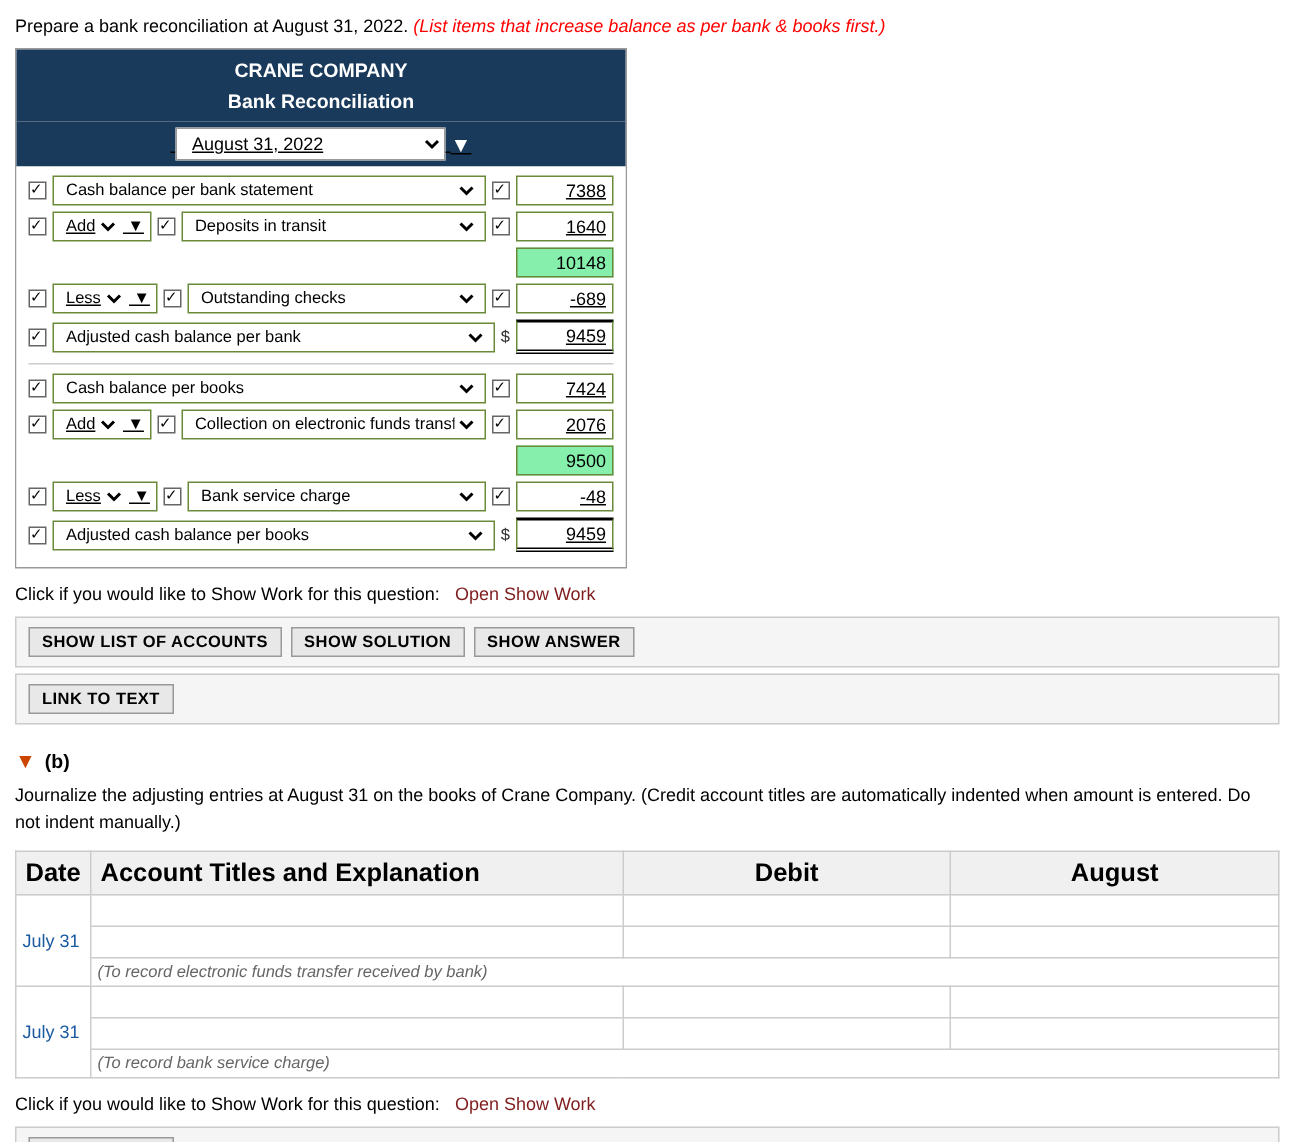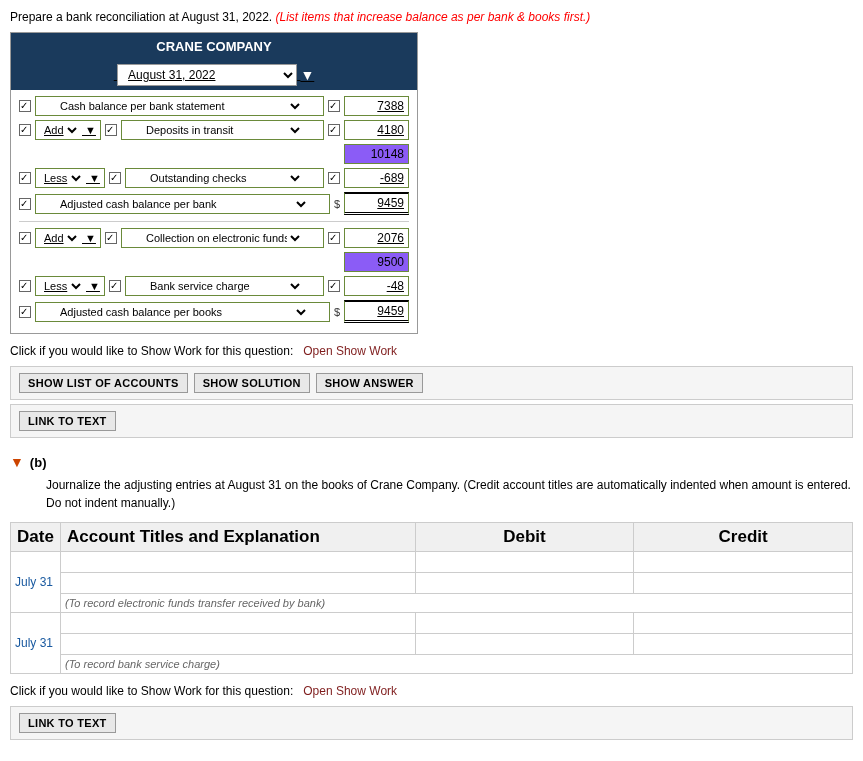--- a/index.html
+++ b/index.html
@@ -88,21 +88,21 @@
       border: none;
       background: transparent;
       font-size: 11px;
       outline: none;
       cursor: pointer;
       padding: 0;
     }
     .field-select {
       border: 1px solid #6a8a3a;
       background: #fff;
-      padding: 2px 20px;
+      padding: 2px 4px;
       font-size: 11px;
       flex: 1;
       min-width: 100px;
     }
     .field-select select {
       border: none;
       background: transparent;
       font-size: 11px;
       outline: none;
       width: 100%;
@@ -117,21 +117,21 @@
       font-size: 12px;
       text-decoration: underline;
     }
     .subtotal-row {
       display: flex;
       justify-content: flex-end;
       margin-bottom: 4px;
     }
     .subtotal-box {
       border: 1px solid #6a8a3a;
-      background: #8b5cf6;
+      background: #86efac;
       width: 65px;
       text-align: right;
       padding: 2px 4px;
       font-size: 12px;
     }
     .section-divider {
       border-top: 1px solid #ccc;
       margin: 6px 0;
     }
     .show-work-row {
@@ -178,21 +178,20 @@
       font-size: 14px;
     }
     .part-b-label {
       font-weight: bold;
       font-size: 13px;
     }
     .part-b-instruction {
       font-size: 12px;
       margin-bottom: 10px;
       line-height: 1.5;
-      margin-left: 36px;
     }
     .journal-table {
       width: 100%;
       border-collapse: collapse;
       margin-bottom: 10px;
     }
     .journal-table th {
       border: 1px solid #ccc;
       background: #f0f0f0;
       padding: 4px 6px;
@@ -245,20 +244,21 @@
 </head>
 <body>
 
 <div class="instruction">
   <span>Prepare a bank reconciliation at August 31, 2022.</span>
   <span class="red-italic">(List items that increase balance as per bank &amp; books first.)</span>
 </div>
 
 <div class="recon-container">
   <div class="recon-header">CRANE COMPANY</div>
+  <div class="recon-header" style="padding-top:0;">Bank Reconciliation</div>
   <div class="recon-date-row">
     <span class="checkbox checked"></span>
     &nbsp;
     <select class="recon-date-select">
       <option>August 31, 2022</option>
     </select>
     &nbsp;
     <span style="color:#fff; font-size:14px;">▼</span>
   </div>
   <div class="recon-body">
@@ -282,21 +282,21 @@
         </select>
         &nbsp;▼
       </div>
       <span class="checkbox checked"></span>
       <div class="field-select">
         <select>
           <option>Deposits in transit</option>
         </select>
       </div>
       <span class="checkbox checked"></span>
-      <div class="amount-box">4180</div>
+      <div class="amount-box">1640</div>
     </div>
 
     <div class="subtotal-row">
       <div class="subtotal-box">10148</div>
     </div>
 
     <div class="recon-row">
       <span class="checkbox checked"></span>
       <div class="select-label">
         <select>
@@ -320,20 +320,30 @@
         <select>
           <option>Adjusted cash balance per bank</option>
         </select>
       </div>
       <span class="dollar-sign">$</span>
       <div class="amount-box" style="border-top: 2px solid #000; border-bottom: 3px double #000;">9459</div>
     </div>
 
     <div class="section-divider"></div>
 
+    <div class="recon-row">
+      <span class="checkbox checked"></span>
+      <div class="field-select">
+        <select>
+          <option>Cash balance per books</option>
+        </select>
+      </div>
+      <span class="checkbox checked"></span>
+      <div class="amount-box">7424</div>
+    </div>
 
     <div class="recon-row">
       <span class="checkbox checked"></span>
       <div class="select-label">
         <select>
           <option>Add</option>
         </select>
         &nbsp;▼
       </div>
       <span class="checkbox checked"></span>
@@ -406,21 +416,21 @@
   <span>Journalize the adjusting entries at August 31 on the books of Crane Company.</span>
   <span class="red-italic">(Credit account titles are automatically indented when amount is entered. Do not indent manually.)</span>
 </div>
 
 <table class="journal-table">
   <thead>
     <tr>
       <th>Date</th>
       <th>Account Titles and Explanation</th>
       <th class="right">Debit</th>
-      <th class="right">Credit</th>
+      <th class="right">August</th>
     </tr>
   </thead>
   <tbody>
 
     <tr>
       <td class="date-cell" rowspan="3">July 31</td>
       <td><input type="text" style=""></td>
       <td><input type="text" style=""></td>
       <td><input type="text" style=""></td>
     </tr>

